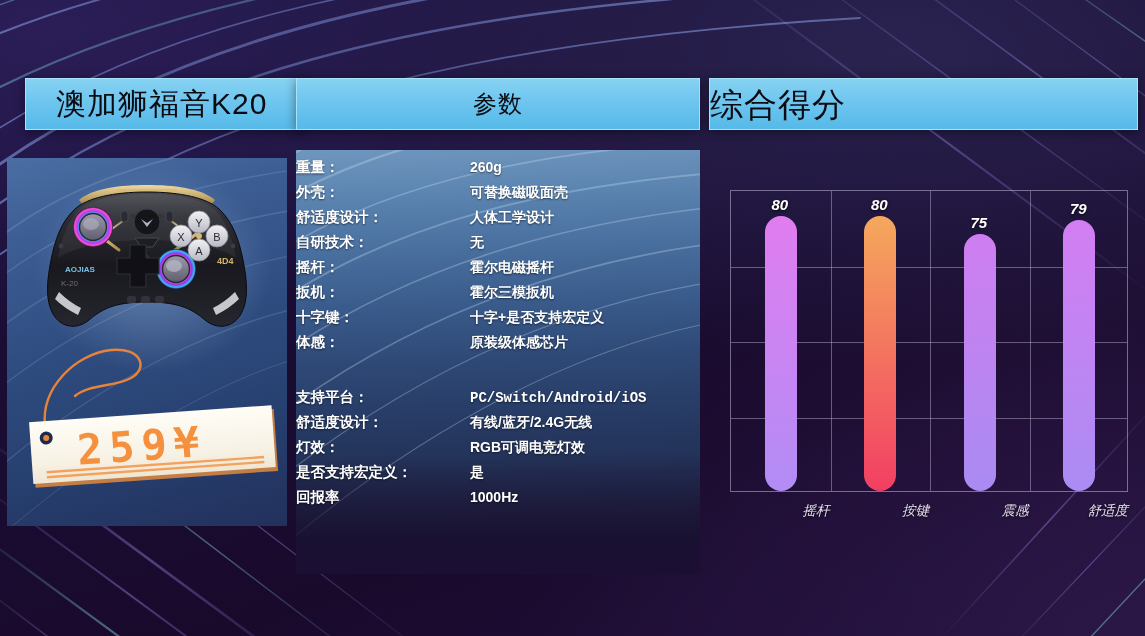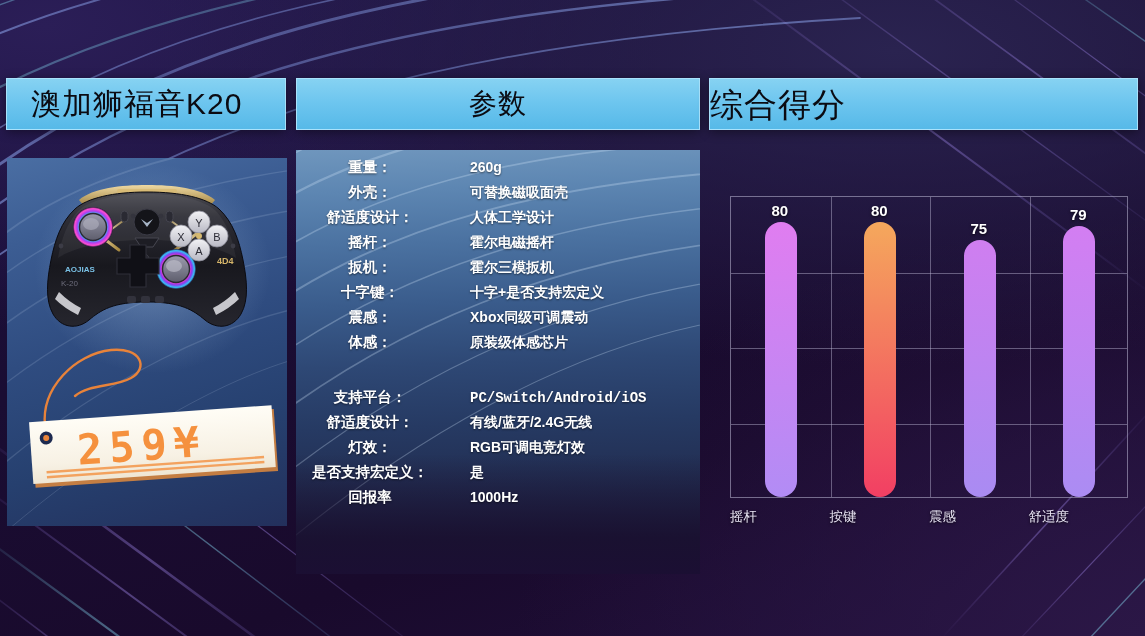--- a/index.html
+++ b/index.html
@@ -28,24 +28,24 @@
     position:absolute; height:52px;
     background:linear-gradient(180deg,#86d2f2 0%, #6ec6ef 45%, #56b9e8 100%);
     border:1px solid #a9e2fb;
     display:flex; align-items:center;
     box-shadow:0 2px 10px rgba(0,0,0,.45);
   }
   .hdr-txt{
     color:#0b0b12; font-size:31px; font-weight:500; letter-spacing:1px;
     white-space:nowrap; line-height:1;
   }
-  #hdr-product{ left:6px; top:78px; width:280px; padding-left:24px; }
+  #hdr-product{ left:25px; top:78px; width:280px; padding-left:30px; }
   #hdr-product .hdr-txt{ font-size:30px; }
   #hdr-params{ left:296px; top:78px; width:404px; justify-content:center; }
-  #hdr-params .hdr-txt{ font-size:28px; }
+  #hdr-params .hdr-txt{ font-size:24px; }
   #hdr-score{ left:709px; top:78px; width:429px; justify-content:flex-start; }
   #hdr-score .hdr-txt{ font-size:33px; }
 
   
   #panel-product{
     position:absolute; left:7px; top:158px; width:280px; height:368px;
     background:linear-gradient(165deg,#4a6ea3 0%, #3c5d93 20%, #2f4c80 48%, #26406f 74%, #23305c 100%);
     overflow:hidden;
   }
   #panel-product .glow{
@@ -70,33 +70,33 @@
   }
   #panel-specs .spec-streaks{ position:absolute; inset:0; }
   #panel-specs .fade-b{
     position:absolute; left:0; right:0; bottom:0; height:120px;
     background:linear-gradient(180deg, rgba(25,20,55,0) 0%, rgba(25,14,46,.85) 70%, #1b0f33 100%);
   }
   .spec-rows{ position:absolute; left:0; top:8px; width:404px; }
   .spec-row{ display:flex; align-items:baseline; height:25px; }
   .spec-row.gap{ margin-top:30px;font-family:Liberation Mono, monospace; }
   .spec-k{
-    width:148px; text-align:center; padding-right:0;
+    width:148px; text-align:left; padding-right:0;
     color:#ffffff; font-size:14.5px; font-weight:bold; white-space:nowrap;
     text-shadow:0 1px 2px rgba(0,0,0,.55);
   }
   .spec-v{
     margin-left:26px;
     color:#ffffff; font-size:14px; font-weight:bold; white-space:nowrap;
     text-shadow:0 1px 2px rgba(0,0,0,.55);
   }
 
   
   #panel-chart{
-    position:absolute; left:709px; top:156px; width:429px; height:400px;
+    position:absolute; left:709px; top:150px; width:429px; height:400px;font-style:italic;
   }
   .chart-plot{
     position:absolute; left:21px; top:40px; width:398px; height:302px;
     border:1px solid rgba(190,186,214,.55);
   }
   .gridline{
     position:absolute; left:0; right:0; height:1px;
     background:rgba(190,186,214,.45);
   }
   .vline{
@@ -109,21 +109,21 @@
   .bar{
     position:absolute; bottom:0; left:50%; transform:translateX(-50%);
     width:32px; border-radius:16px;
   }
   .bar-val{
     position:absolute; left:50%; transform:translateX(-50%);
     color:#fff; font-size:15px; font-weight:bold; white-space:nowrap;
     text-shadow:0 1px 3px rgba(0,0,0,.8);
   }
   .cat-label{
-    position:absolute; top:352px; width:99.5px; text-align:left;
+    position:absolute; top:352px; width:99.5px; text-align:right;
     color:#eae6f5; font-size:13.5px; white-space:nowrap;
     text-shadow:0 1px 3px rgba(0,0,0,.8);
   }
 </style>
 </head>
 <body>
 
 <div id="stage">
 
   <div class="bg-base"></div>
@@ -368,34 +368,34 @@
         </div>
         <div class="spec-row">
           <div class="spec-k">外壳：</div>
           <div class="spec-v">可替换磁吸面壳</div>
         </div>
         <div class="spec-row">
           <div class="spec-k">舒适度设计：</div>
           <div class="spec-v">人体工学设计</div>
         </div>
         <div class="spec-row">
+          <div class="spec-k">自研技术：</div>
+          <div class="spec-v">无</div>
+        </div>
+        <div class="spec-row">
           <div class="spec-k">摇杆：</div>
           <div class="spec-v">霍尔电磁摇杆</div>
         </div>
         <div class="spec-row">
           <div class="spec-k">扳机：</div>
           <div class="spec-v">霍尔三模扳机</div>
         </div>
         <div class="spec-row">
           <div class="spec-k">十字键：</div>
           <div class="spec-v">十字+是否支持宏定义</div>
-        </div>
-        <div class="spec-row">
-          <div class="spec-k">震感：</div>
-          <div class="spec-v">Xbox同级可调震动</div>
         </div>
         <div class="spec-row">
           <div class="spec-k">体感：</div>
           <div class="spec-v">原装级体感芯片</div>
         </div>
         <div class="spec-row gap">
           <div class="spec-k">支持平台：</div>
           <div class="spec-v">PC/Switch/Android/iOS</div>
         </div>
         <div class="spec-row">

